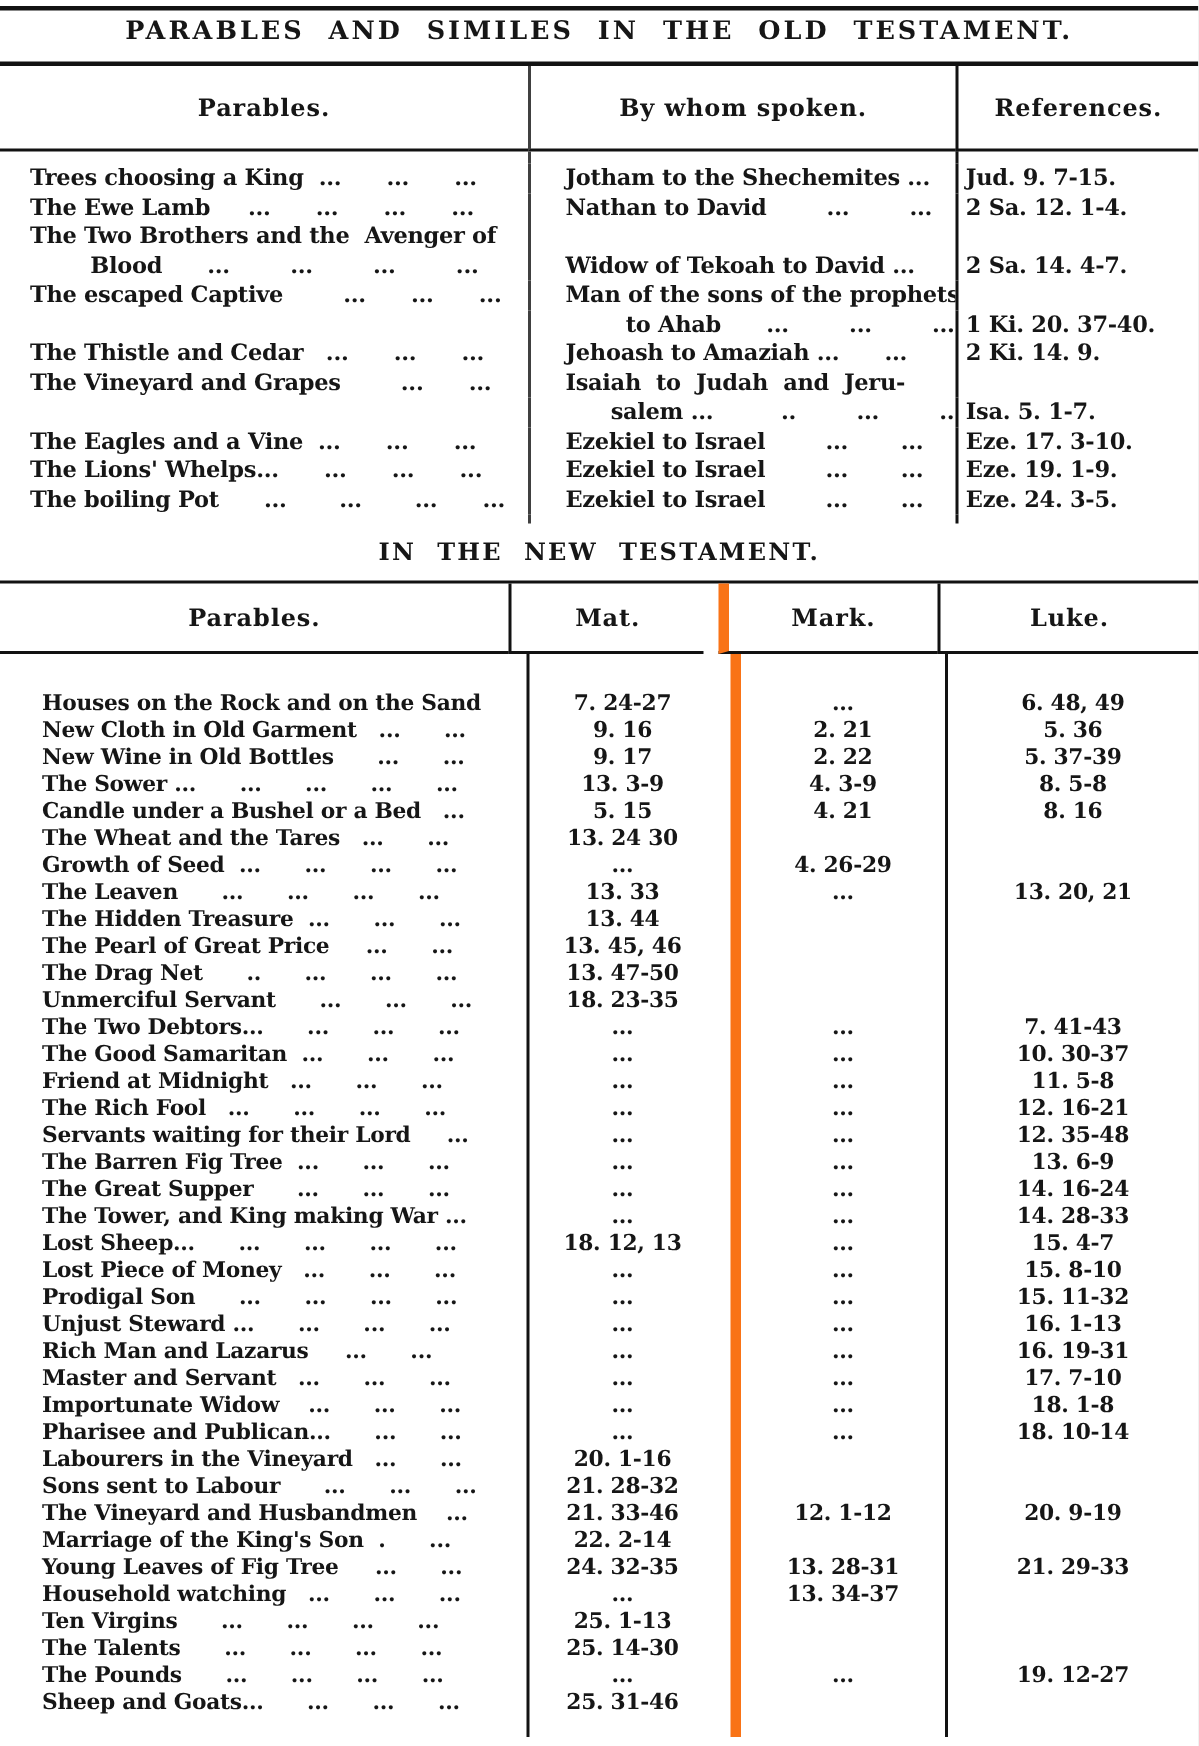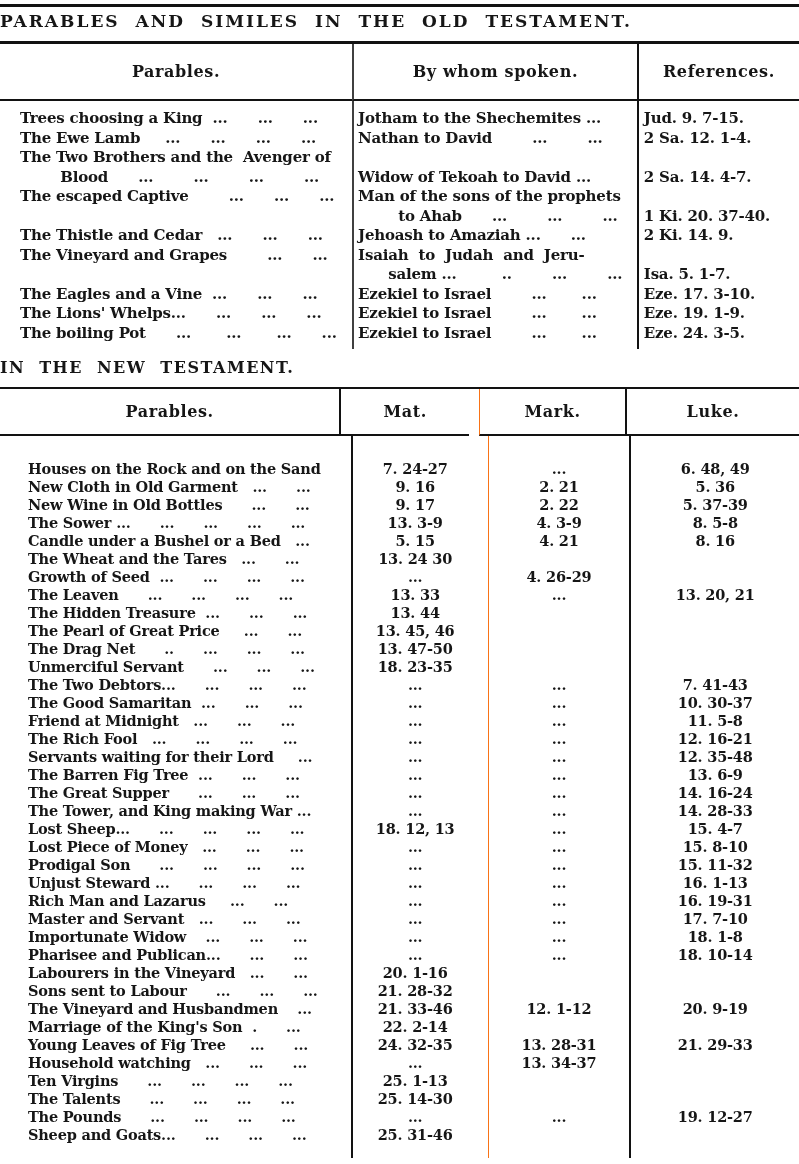--- a/index.html
+++ b/index.html
@@ -8,21 +8,21 @@
     font-family:"DejaVu Serif","Liberation Serif",serif;
     font-weight:700;color:#161616;overflow:hidden;margin:0 auto;
     -webkit-font-smoothing:antialiased;
   }
   .rule{position:absolute;left:0;width:799px;background:#121212;}
   .rule-top{top:4px;height:3px;}
   .rule-ot{top:41px;height:3px;}
   .rule-nt{top:387px;height:2px;}
 
   .section-title{
-    position:absolute;left:0;width:799px;
+    position:absolute;left:0;width:799px;text-align:center;
   }
   .ot-title{top:11px;font-size:17px;letter-spacing:2px;word-spacing:8px;}
   .nt-title{top:358px;font-size:16px;letter-spacing:1.5px;word-spacing:7px;}
 
   .tbl{position:absolute;left:0;width:799px;}
   .ot-table{top:44px;}
   .nt-table{top:389px;}
 
   .thead{display:flex;}
   .ot-table .thead{height:57px;}
@@ -40,26 +40,26 @@
     letter-spacing:-0.2px;
   }
   .ot-table .bc{font-size:15px;line-height:19.5px;}
   .nt-table .bc{font-size:14.5px;line-height:18px;}
 
   
   .ot-table .c1{width:356px;}
   .ot-table .c2{width:288px;border-left:2px solid #404040;}
   .ot-table .c3{width:164px;border-left:2px solid #121212;}
   .ot-table .bc.c1{padding-left:20px;}
-  .ot-table .bc.c2{padding-left:4px;}
+  .ot-table .bc.c2{padding-left:23px;}
   .ot-table .bc.c3{padding-left:5px;}
 
   .nt-table .c1{width:347px;}
   .nt-table .c2{width:133px;border-left:2px solid #121212;}
-  .nt-table .c3{width:149px;border-left:1px solid #f97316;margin-left:10px;}
+  .nt-table .c3{width:149px;border-left:7px solid #f97316;margin-left:10px;}
   .nt-table .c4{width:178px;border-left:2px solid #121212;}
   .nt-table .bc.c1{padding-left:8px;}
   .nt-table .bc.c2,.nt-table .bc.c3,.nt-table .bc.c4{text-align:center;}
 
   .row.sp-ot-top{height:8px;}
   .row.sp-ot-bot{height:6px;}
   .row.sp-nt-top{height:24px;}
   .row.sp-nt-bot{height:14px;}
 </style>
 </head>

